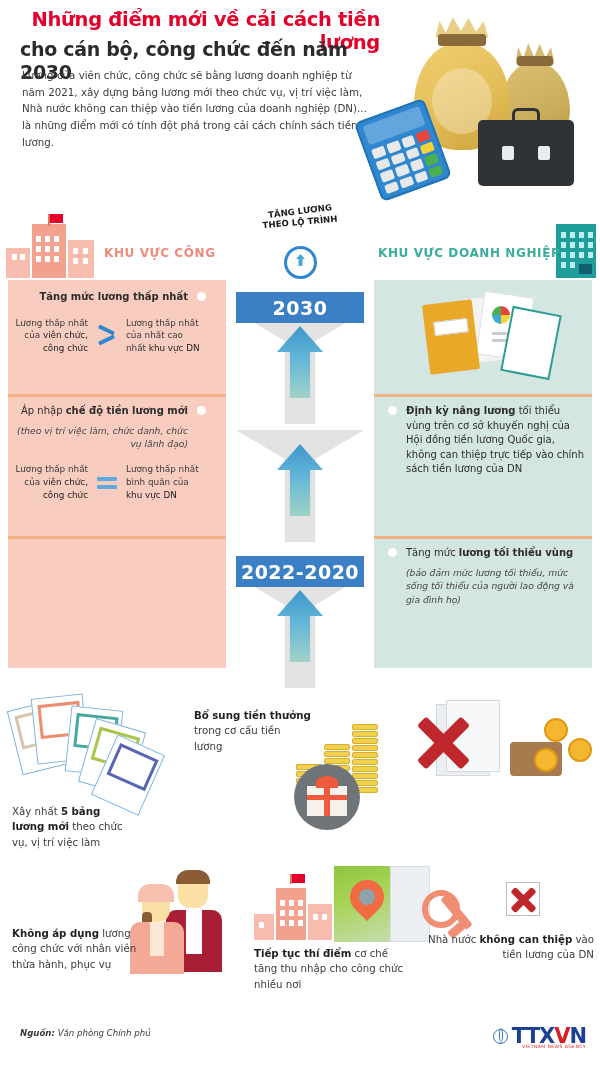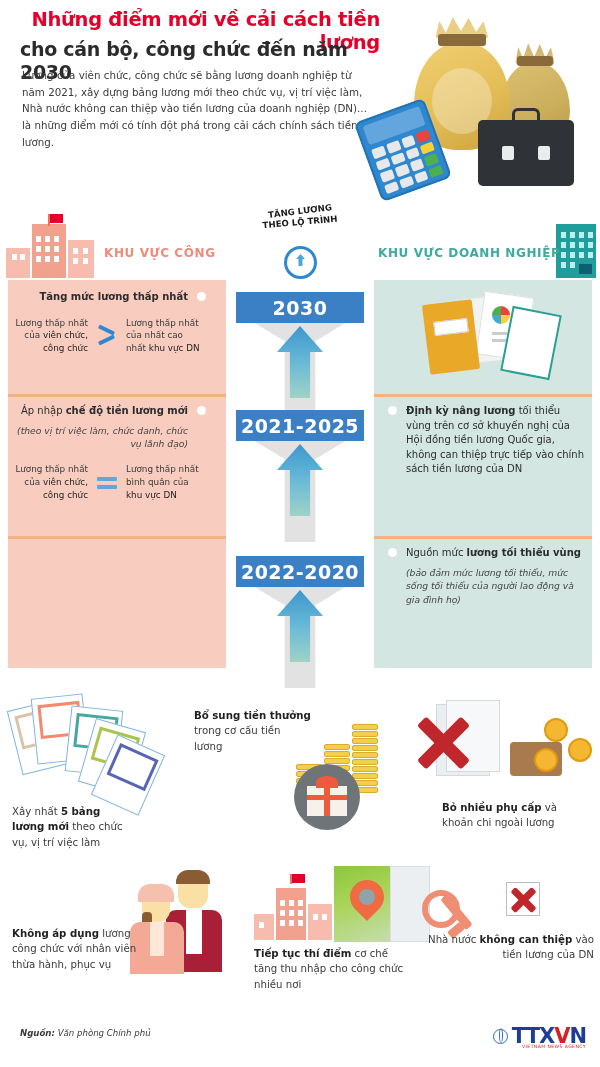--- a/index.html
+++ b/index.html
@@ -447,39 +447,38 @@
     </div>
   </div>
 
   <div class="blk blk-r" style="top:404px">
     <div class="bullet"></div>
     <h4><b>Định kỳ nâng lương</b><span> tối thiểu vùng trên cơ sở khuyến nghị của Hội đồng tiền lương Quốc gia, không can thiệp trực tiếp vào chính sách tiền lương của DN</span></h4>
   </div>
 
   <div class="blk blk-r" style="top:546px">
     <div class="bullet"></div>
-    <h4><span>Nguồn mức </span><b>lương tối thiểu vùng</b></h4>
+    <h4><span>Tăng mức </span><b>lương tối thiểu vùng</b></h4>
     <p>(bảo đảm mức lương tối thiểu, mức sống tối thiểu của người lao động và gia đình họ)</p>
   </div>
 
   <div class="tl-badge">
     <div class="tl-arcline">
       <div style="text-align:center;transform:rotate(-7deg)">TĂNG LƯƠNG</div>
       <div style="text-align:center;transform:rotate(-5deg);margin-top:1px">THEO LỘ TRÌNH</div>
     </div>
     <div class="tl-circle"></div>
   </div>
 
   <div class="funnel" style="top:312px"></div>
   <div class="up-arrow" style="left:277px;top:326px"></div>
   <div class="yr-bar" style="top:292px">2030</div>
 
   <div class="funnel" style="top:430px"></div>
   <div class="up-arrow" style="left:277px;top:444px"></div>
-  <div class="yr-bar" style="top:410px">2021-2025</div>
 
   <div class="funnel" style="top:576px"></div>
   <div class="up-arrow" style="left:277px;top:590px"></div>
   <div class="yr-bar" style="top:556px">2022-2020</div>
 
   <div class="bot-item" style="left:8px;top:694px;width:190px;height:170px">
     <div style="position:relative;width:180px;height:110px">
       <div class="doc" style="left:6px;top:10px;transform:rotate(-14deg)">
           <div class="bar" style="border-color:#d8c3ab"></div>
         </div>
@@ -547,23 +546,20 @@
 
   <div class="bot-item" style="left:400px;top:700px;width:200px;height:160px">
     <div style="position:relative;width:200px;height:108px">
       <div class="paper-stack" style="left:36px;top:4px;width:54px;height:72px"></div>
       <div class="paper-stack" style="left:46px;top:0px;width:54px;height:72px;background:#f6f8f9"></div>
       <div class="big-x" style="left:14px;top:14px"></div>
       <div class="wallet" style="left:110px;top:42px"></div>
       <div class="coin-big" style="left:144px;top:18px"></div>
       <div class="coin-big" style="left:168px;top:38px"></div>
       <div class="coin-big" style="left:134px;top:48px"></div>
-    </div>
-    <div class="txt" style="position:absolute;left:42px;top:100px;width:140px">
-      <b>Bỏ nhiều phụ cấp</b><span> và khoản chi ngoài lương</span>
     </div>
   </div>
 
   <div class="bot-item" style="left:8px;top:868px;width:190px;height:150px">
     <div style="position:absolute;left:120px;top:0px;width:100px;height:110px">
       <div class="head" style="left:50px;top:6px;width:30px;height:34px"></div>
       <div class="hair" style="left:48px;top:2px;width:34px;height:14px;background:#8a5c33"></div>
       <div class="body" style="left:38px;top:42px;width:56px;height:62px;background:#a81f36"></div>
       <div style="position:absolute;left:58px;top:42px;width:16px;height:44px;background:#fff"></div>
       <div class="head" style="left:14px;top:22px;width:28px;height:32px"></div>

